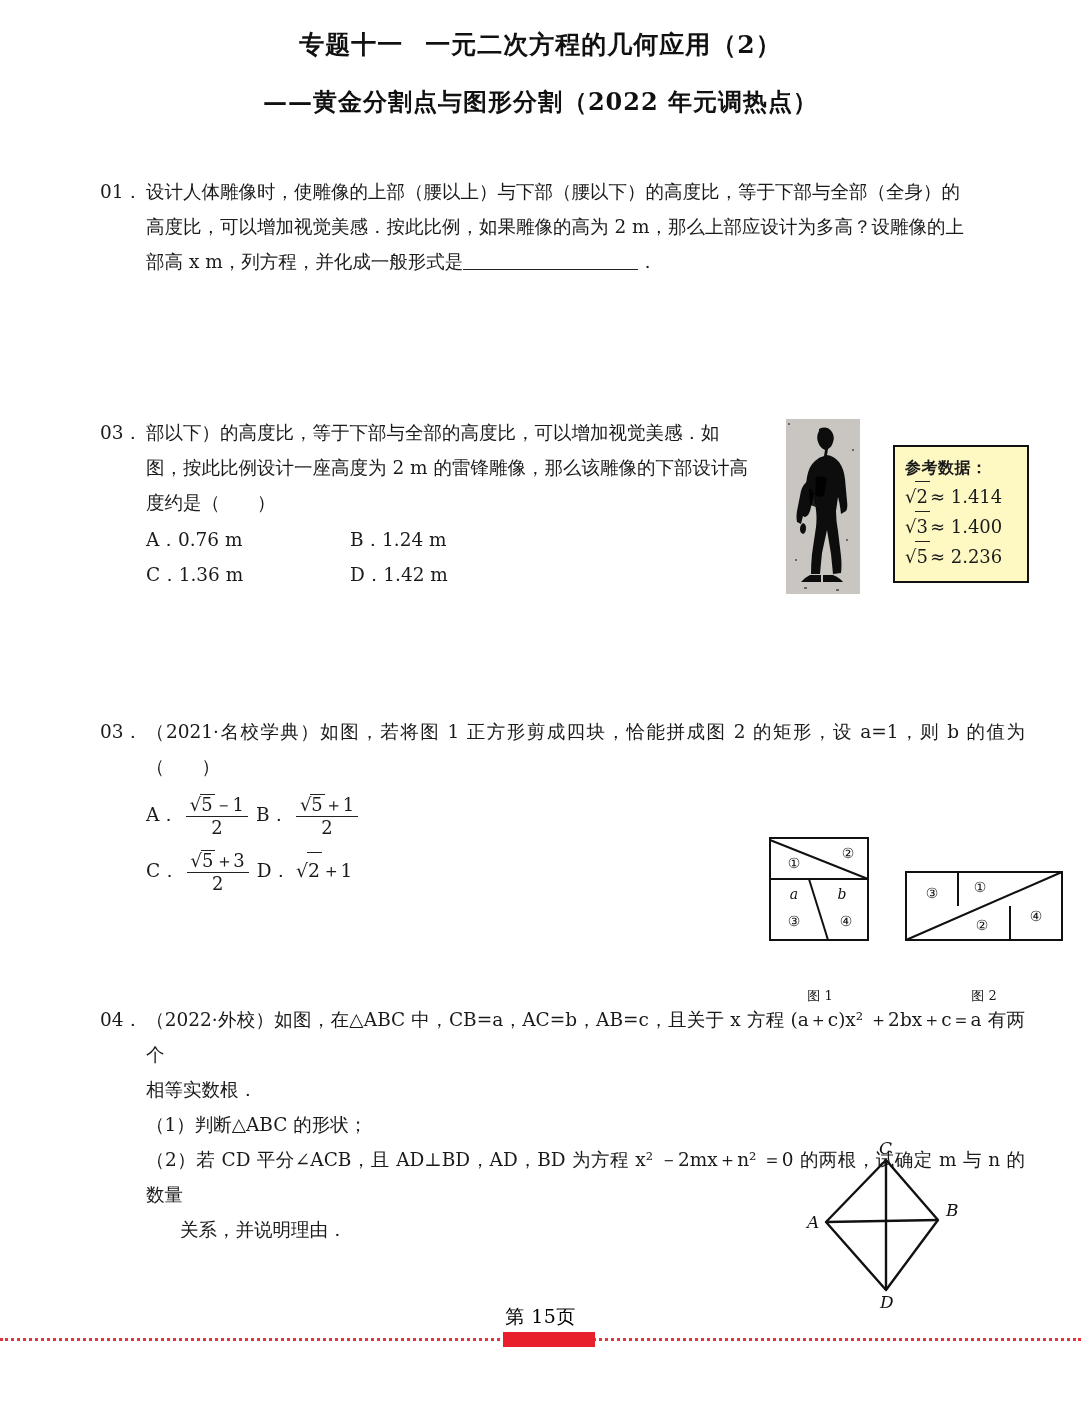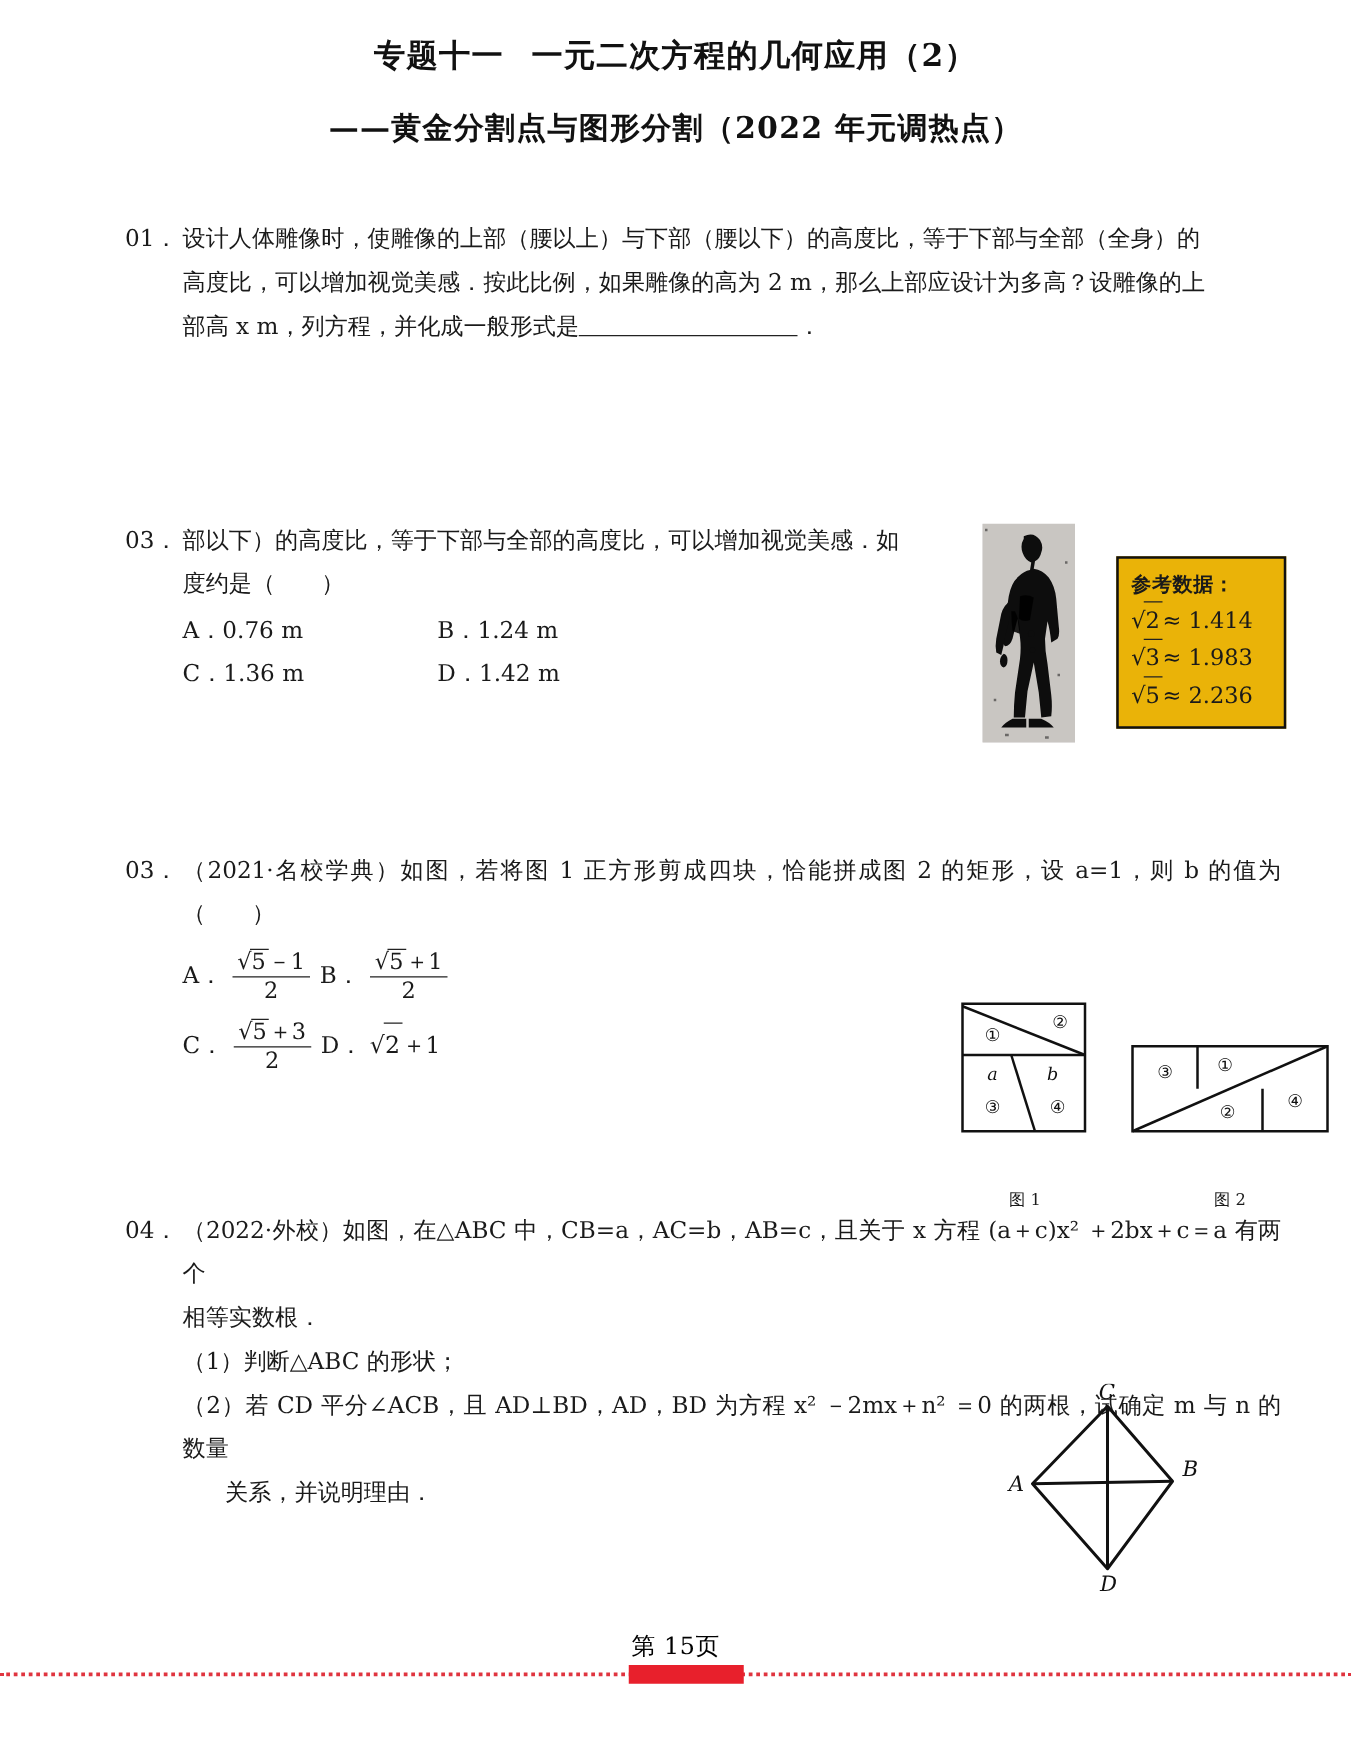--- a/index.html
+++ b/index.html
@@ -129,21 +129,21 @@
 
   .refbox {
     position: absolute;
     left: 793px;
     top: 30px;
     width: 112px;
     border: 2px solid #111;
     padding: 8px 10px 10px;
     font-size: 17px;
     line-height: 1.62;
-    background: #eab308;
+    background: #fef9c3;
   }
   .refbox .rb-title { font-weight: bold; letter-spacing: .5px; font-size: 16px; }
   .refbox .rb-row { white-space: nowrap; font-size: 18px; }
 
   
   .fig-wrap {
     position: absolute;
     left: 620px;
     top: 38px;
     width: 300px;
@@ -220,20 +220,21 @@
         <span class="q-line">
           <span>部高 x m，列方程，并化成一般形式是</span><span class="blank-line"></span><span>．</span>
         </span>
       </div>
     </div>
 
     <div class="q q02-wrap" style="margin-top:136px;">
       <span class="q-num">03．</span>
       <div class="q-body" style="width:640px;">
         <span class="q-line">部以下）的高度比，等于下部与全部的高度比，可以增加视觉美感．如</span>
+        <span class="q-line">图，按此比例设计一座高度为 2 m 的雷锋雕像，那么该雕像的下部设计高</span>
         <span class="q-line">度约是（　　）</span>
 
         <div class="q02-opts">
           <span class="opt-row">
             <span class="opt"><span>A．</span><span class="num">0.76 m</span></span>
             <span class="opt"><span>B．</span><span class="num">1.24 m</span></span>
           </span>
           <span class="opt-row">
             <span class="opt"><span>C．</span><span class="num">1.36 m</span></span>
             <span class="opt"><span>D．</span><span class="num">1.42 m</span></span>
@@ -267,21 +268,21 @@
           </g>
         </svg>
       </div>
 
       <div class="refbox">
         <div class="rb-title">参考数据：</div>
         <div class="rb-row">
           <span class="sqrt"><span class="rad">√</span><span class="rand">2</span></span><span>≈ 1.414</span>
         </div>
         <div class="rb-row">
-          <span class="sqrt"><span class="rad">√</span><span class="rand">3</span></span><span>≈ 1.983</span>
+          <span class="sqrt"><span class="rad">√</span><span class="rand">3</span></span><span>≈ 1.400</span>
         </div>
         <div class="rb-row">
           <span class="sqrt"><span class="rad">√</span><span class="rand">5</span></span><span>≈ 2.236</span>
         </div>
       </div>
     </div>
 
     <div class="q" style="margin-top:122px;">
       <span class="q-num">03．</span>
       <div class="q-body">

